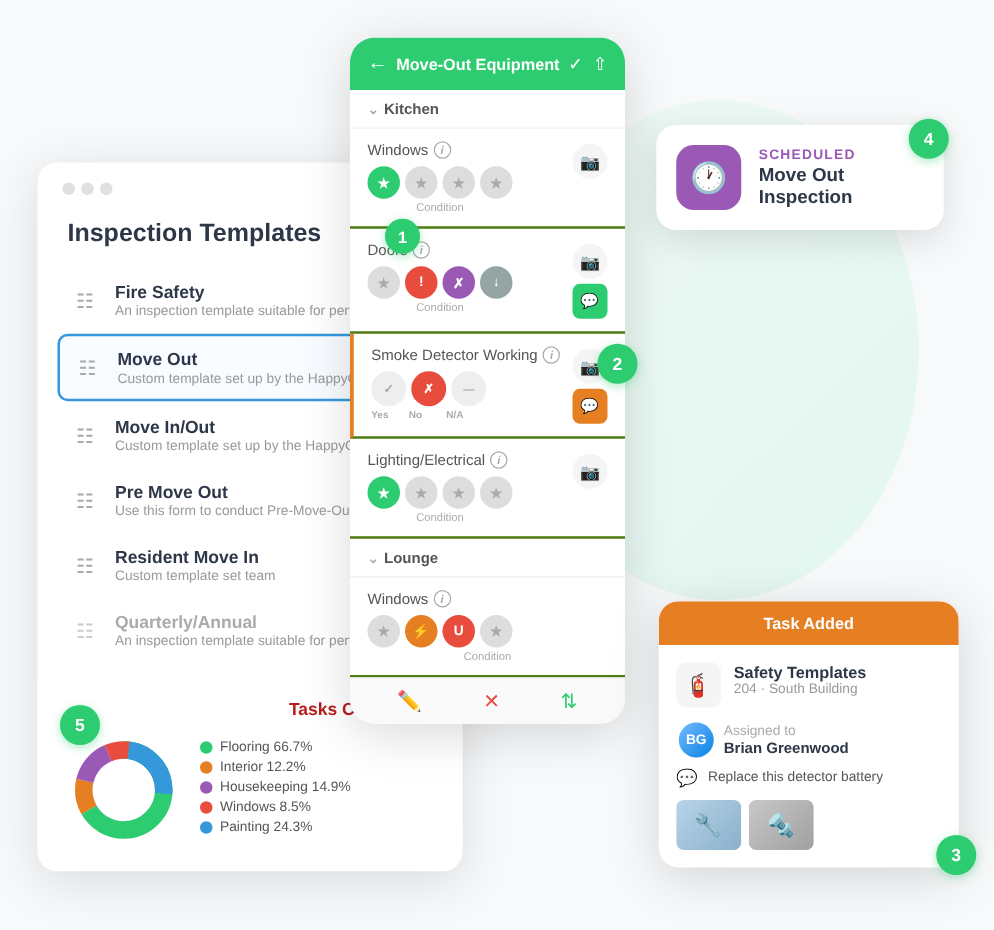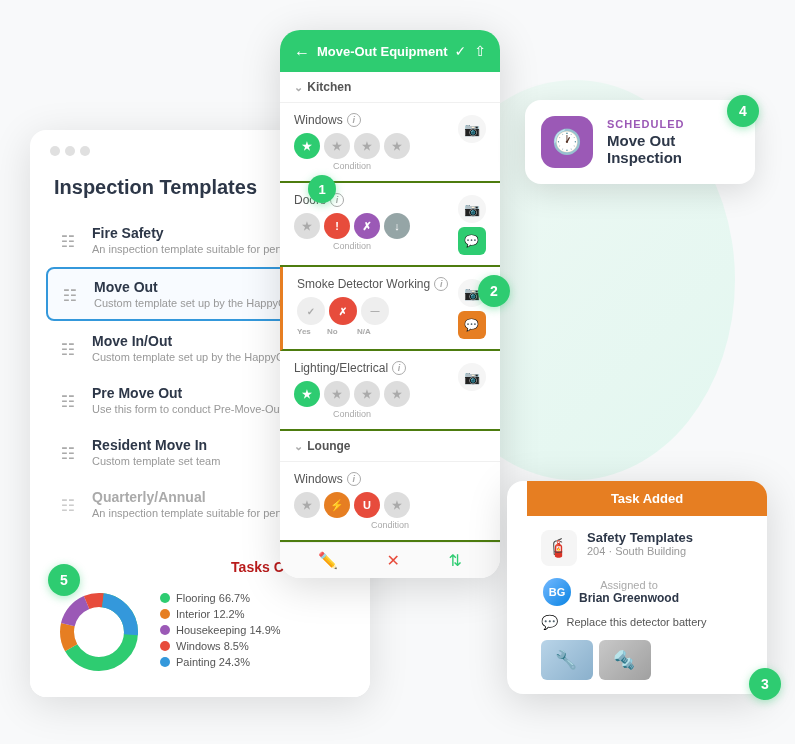--- a/index.html
+++ b/index.html
@@ -348,27 +348,26 @@
       justify-content: center;
       z-index: 10;
       box-shadow: 0 2px 8px rgba(46,204,113,0.4);
     }
 
     
     .task-card {
       position: absolute;
       right: 28px;
       bottom: 50px;
-      width: 260px;
+      width: 240px;
       background: white;
       border-radius: 16px;
       box-shadow: 0 8px 40px rgba(0,0,0,0.15);
       overflow: hidden;
       z-index: 6;
-      padding-left: 20px;
     }
 
     .task-card-header {
       background: #e67e22;
       padding: 10px 16px;
       color: white;
       font-size: 13px;
       font-weight: 700;
       text-align: center;
     }
@@ -411,21 +410,20 @@
       display: flex;
       align-items: center;
       gap: 8px;
       margin-bottom: 8px;
       padding-left: 2px;
     }
 
     .task-assigned-label {
       font-size: 11px;
       color: #aaa;
-      text-align: center;
     }
 
     .task-assigned-name {
       font-size: 12px;
       font-weight: 600;
       color: #2d3748;
     }
 
     .avatar-sm {
       width: 28px;

